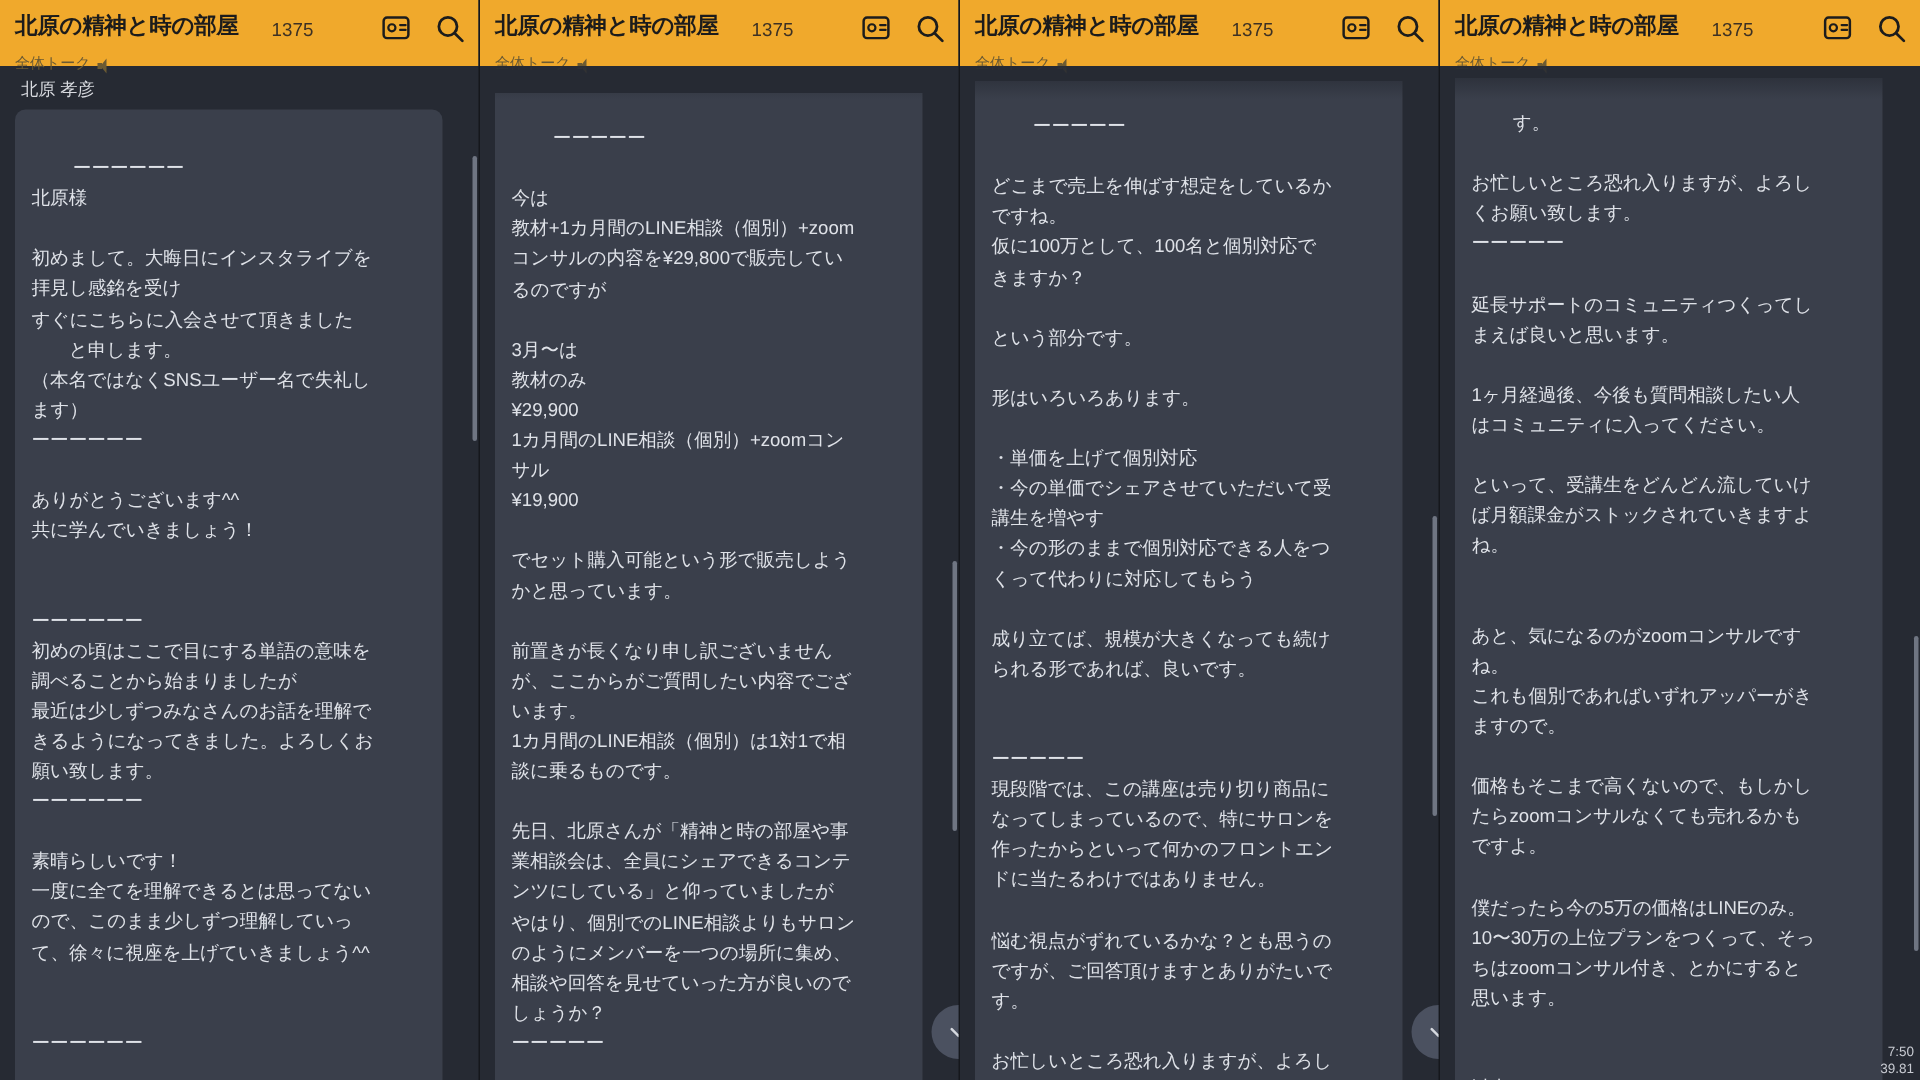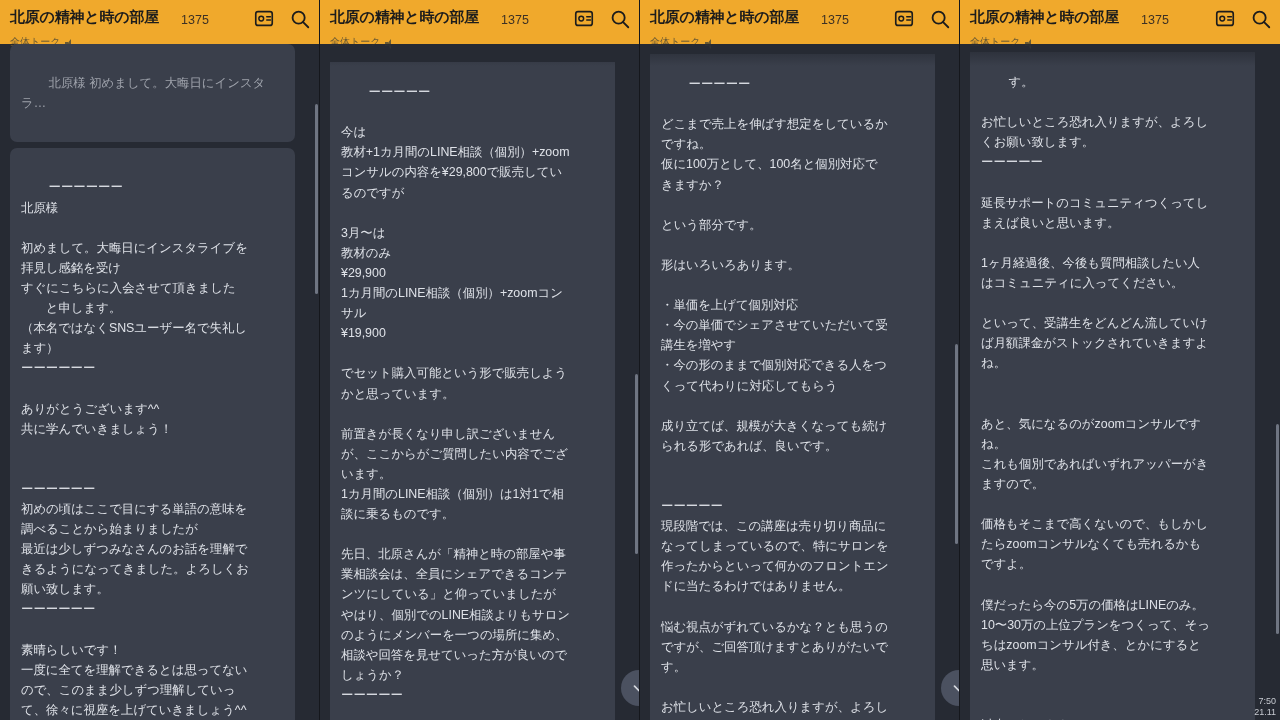--- a/index.html
+++ b/index.html
@@ -203,23 +203,21 @@
         </span>
         <span class="ic">
           <svg viewBox="0 0 24 24" width="22" height="22">
               <circle cx="10.5" cy="10.5" r="6.6" fill="none" stroke="#1c1c1c" stroke-width="2"></circle>
               <path d="M15.4 15.4L21 21" stroke="#1c1c1c" stroke-width="2" stroke-linecap="round"></path>
             </svg>
         </span>
       </div>
     </div>
     <div class="body">
-      <div class="bubble">
-        <span class="firstline-dim">北原様 初めまして。大晦日にインスタラ…</span>
-      </div>
+      <div class="sender">北原 孝彦</div>
       <div class="bubble" style="margin-top:6px">
         <span>ーーーーーー
 北原様
 
 初めまして。大晦日にインスタライブを
 拝見し感銘を受け
 すぐにこちらに入会させて頂きました
 　　と申します。
 （本名ではなくSNSユーザー名で失礼し
 ます）
@@ -457,18 +455,18 @@
 思います。
 
 
 以上になります。
 応援しています^^</span>
       </div>
       <div class="fade-top"></div>
       <div class="scrollbar" style="top:380px;height:210px"></div>
       <div class="clock">
         <div>7:50</div>
-        <div>21.11</div>
+        <div>39.81</div>
       </div>
     </div>
   </div>
 
 </div>
 
 </body></html>

